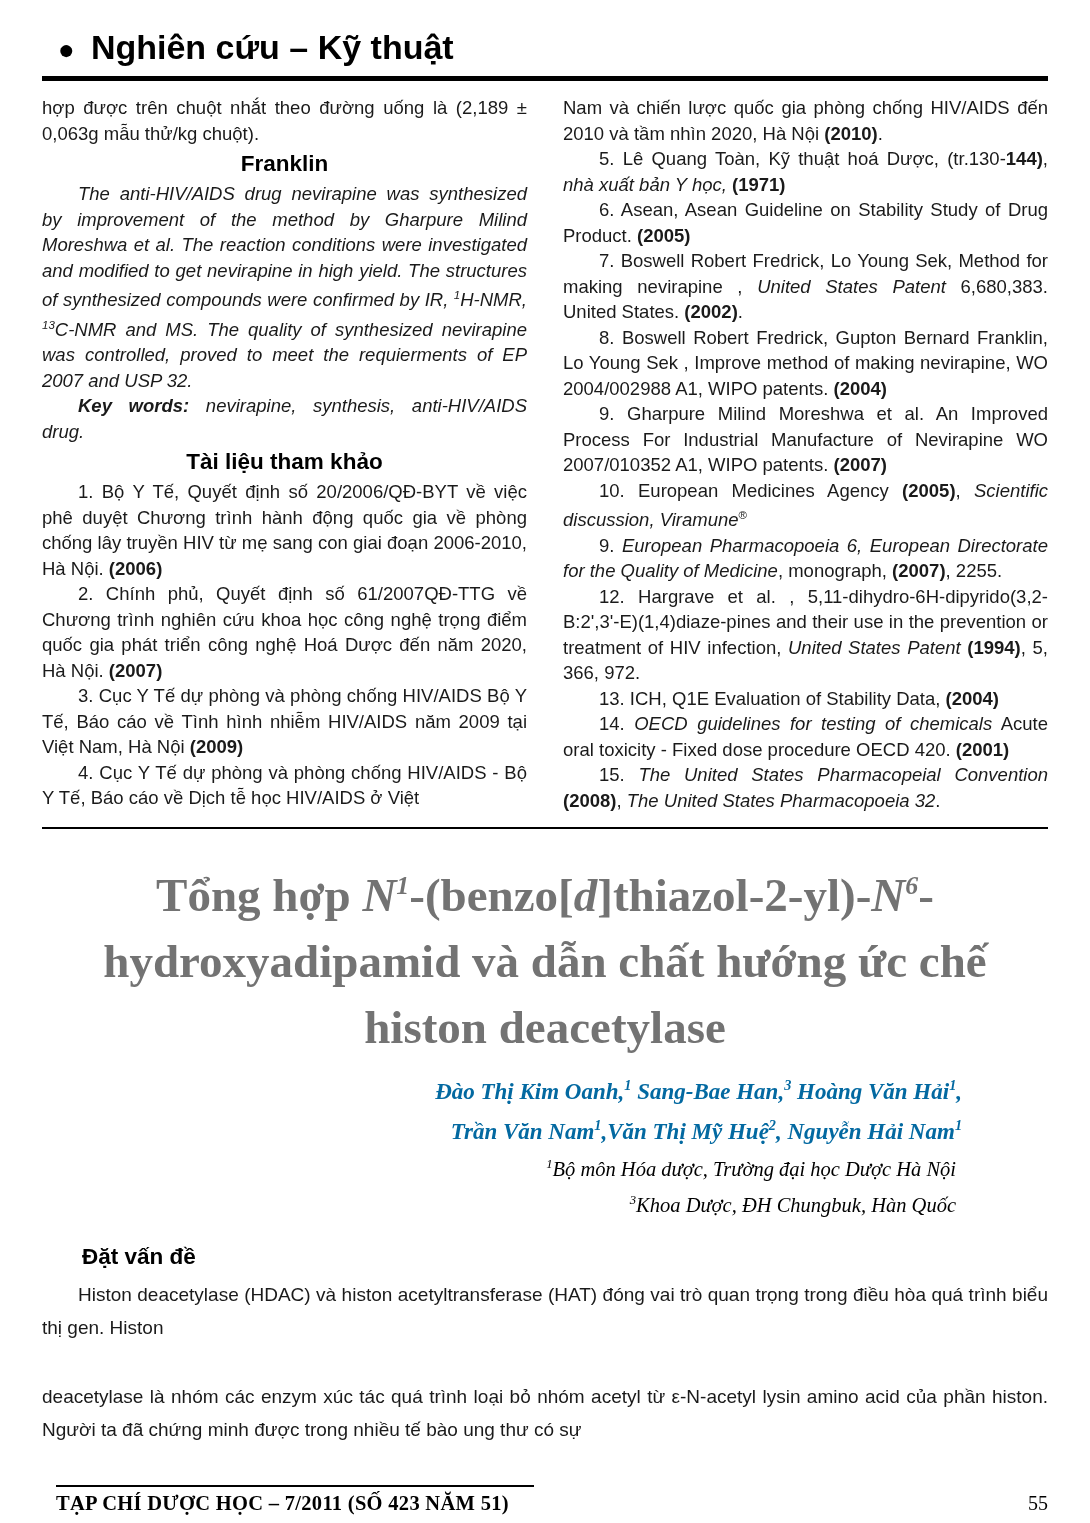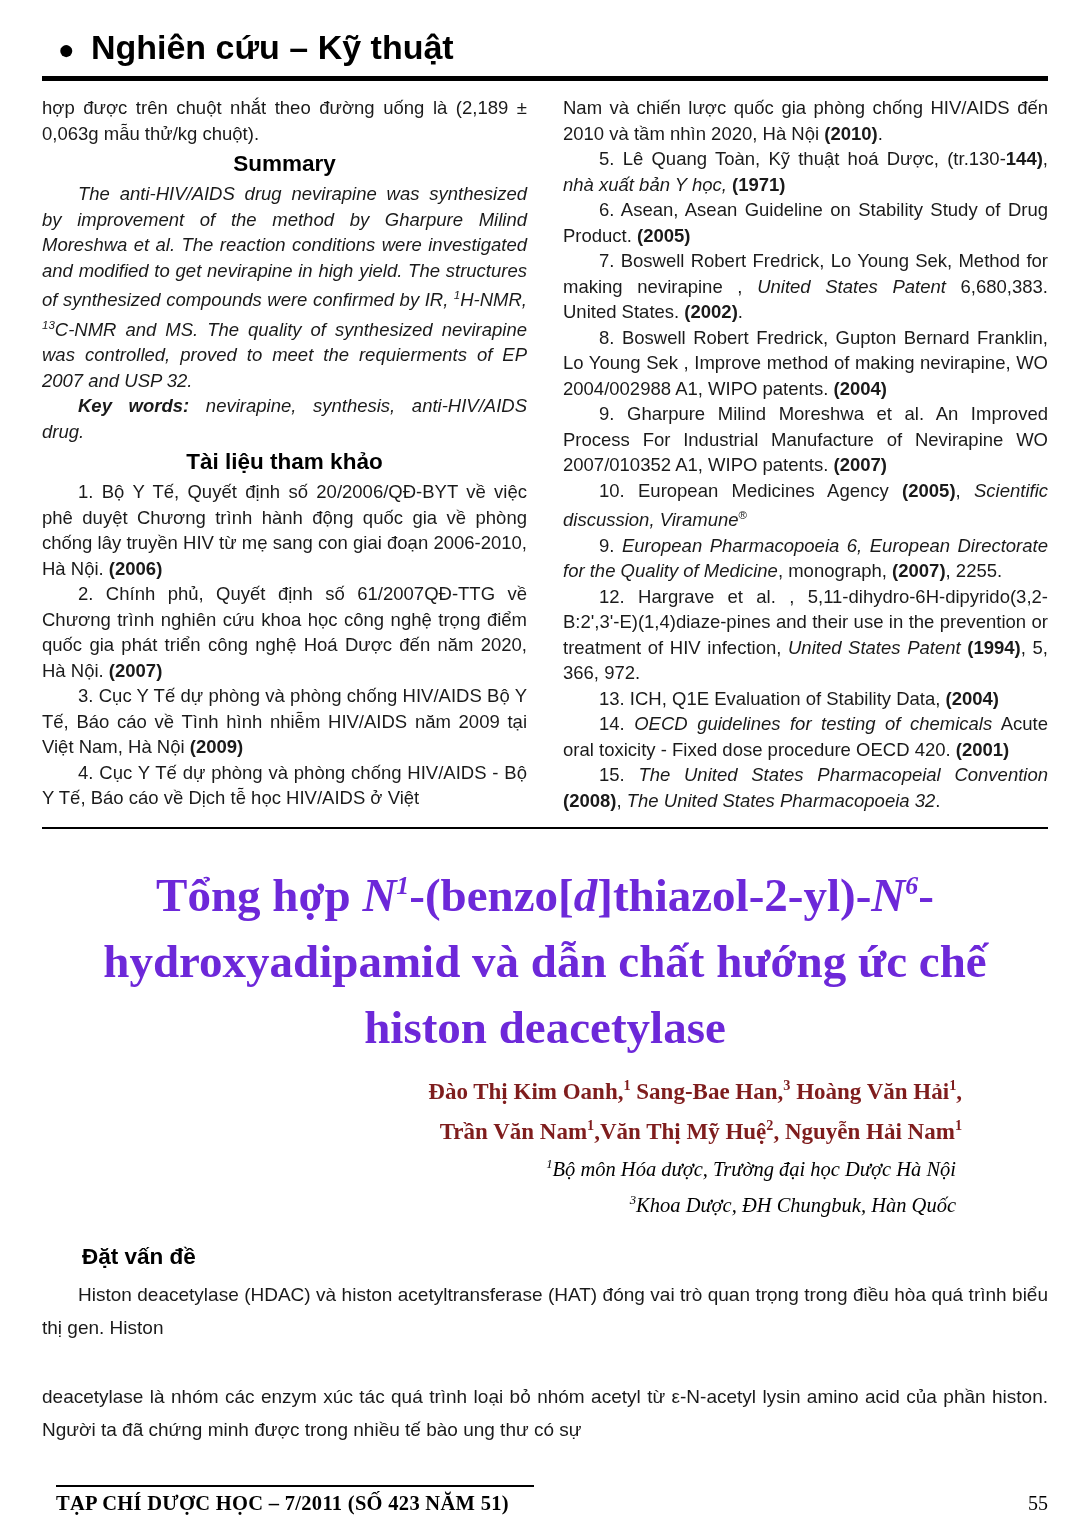--- a/index.html
+++ b/index.html
@@ -23,26 +23,26 @@
   .indent{text-indent:36px;}
   .center-head{text-align:center;font-size:22.5px;font-weight:700;margin:5px 0 4px;color:#000;}
   .b{font-weight:700;}
   .i{font-style:italic;}
   sup{font-size:0.62em;}
 
   .divider{height:2px;background:#000;margin-top:14px;}
 
   
   .title{font-family:"Liberation Serif",serif;font-size:47px;line-height:66px;font-weight:700;
-         text-align:center;margin:24px 0 8px;color:#6d28d9;}
+         text-align:center;margin:24px 0 8px;color:#737373;}
   .tl{display:block;}
   .title sup{font-size:0.55em;}
 
   .authors{font-family:"Liberation Serif",serif;font-weight:700;font-size:23px;line-height:34px;
-           text-align:right;padding-right:86px;color:#7f1d1d;}
+           text-align:right;padding-right:86px;color:#0369a1;font-style:italic;}
   .affil{font-family:"Liberation Serif",serif;font-style:italic;font-size:20.5px;line-height:31px;
          text-align:right;padding-right:92px;color:#000000;}
 
   
   .bottom-section{margin-top:21px;flex-direction:column;}
   .body2{font-size:19px;line-height:33px;margin:0;}
   .sub-head{font-size:22.5px;font-weight:700;margin:2px 0 8px 40px;text-align:left;color:#000;}
 
   
   .footer{position:absolute;left:56px;right:42px;bottom:8px;font-family:"Liberation Serif",serif;}
@@ -60,21 +60,21 @@
     <div class="section-head">
       <span class="bullet">●</span>
       <span>Nghiên cứu – Kỹ thuật</span>
     </div>
     <div class="thick-rule"></div>
   </header>
 
   <section class="two-col top-section">
     <div class="col">
       <p class="body">hợp được trên chuột nhắt theo đường uống là (2,189 ± 0,063g mẫu thử/kg chuột).</p>
-      <h3 class="center-head">Summary</h3>
+      <h3 class="center-head">Franklin</h3>
       <p class="body it indent"><span>The anti-HIV/AIDS drug nevirapine was synthesized by improvement of the method by Gharpure Milind Moreshwa et al. The reaction conditions were investigated and modified to get nevirapine in high yield. The structures of synthesized compounds were confirmed by IR, </span><sup>1</sup><span>H-NMR, </span><sup>13</sup><span>C-NMR and MS. The quality of synthesized nevirapine was controlled, proved to meet the requierments of EP 2007 and USP 32.</span></p>
       <p class="body it indent"><span class="b">Key words:</span><span> nevirapine, synthesis, anti-HIV/AIDS drug.</span></p>
       <h3 class="center-head">Tài liệu tham khảo</h3>
       <p class="body indent"><span>1. Bộ Y Tế, Quyết định số 20/2006/QĐ-BYT về việc phê duyệt Chương trình hành động quốc gia về phòng chống lây truyền HIV từ mẹ sang con giai đoạn 2006-2010, Hà Nội. </span><span class="b">(2006)</span></p>
       <p class="body indent"><span>2. Chính phủ, Quyết định số 61/2007QĐ-TTG về Chương trình nghiên cứu khoa học công nghệ trọng điểm quốc gia phát triển công nghệ Hoá Dược đến năm 2020, Hà Nội. </span><span class="b">(2007)</span></p>
       <p class="body indent"><span>3. Cục Y Tế dự phòng và phòng chống HIV/AIDS Bộ Y Tế, Báo cáo về Tình hình nhiễm HIV/AIDS năm 2009 tại Việt Nam, Hà Nội </span><span class="b">(2009)</span></p>
       <p class="body indent"><span>4. Cục Y Tế dự phòng và phòng chống HIV/AIDS - Bộ Y Tế, Báo cáo về Dịch tễ học HIV/AIDS ở Việt</span></p>
     </div>
     <div class="col">
       <p class="body"><span>Nam và chiến lược quốc gia phòng chống HIV/AIDS đến 2010 và tầm nhìn 2020, Hà Nội </span><span class="b">(2010)</span><span>.</span></p>

